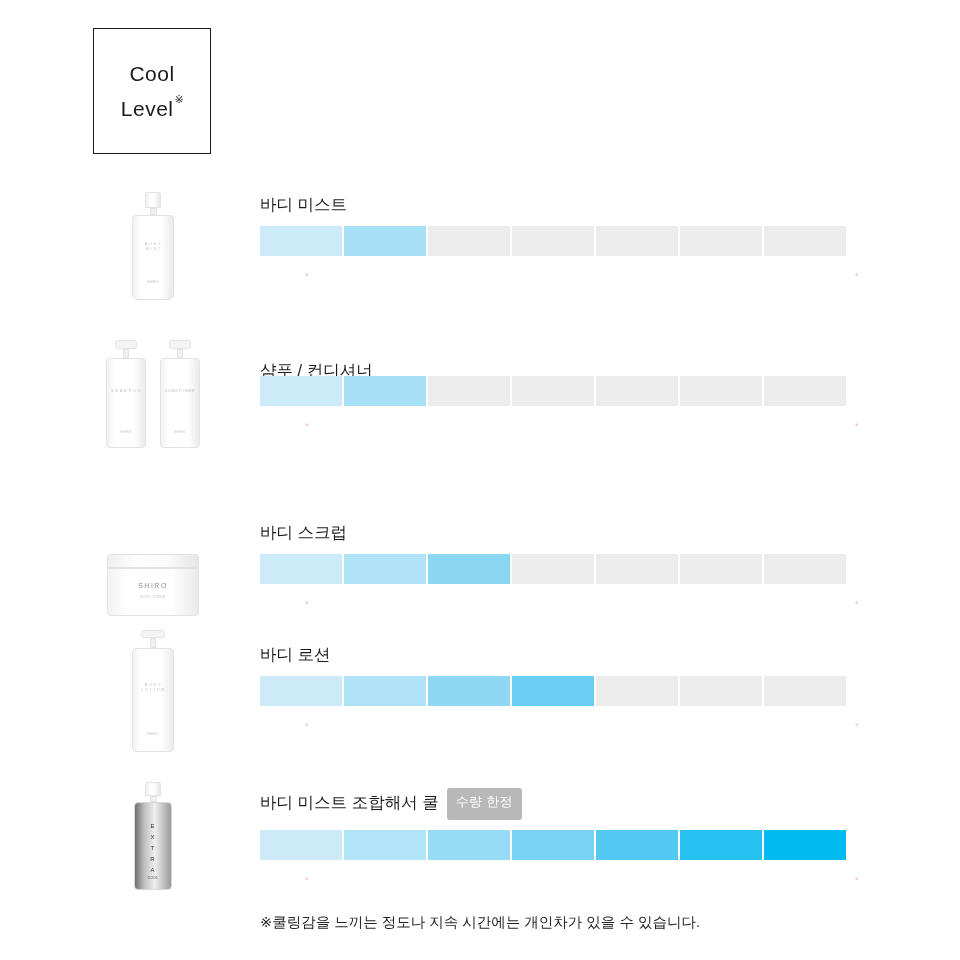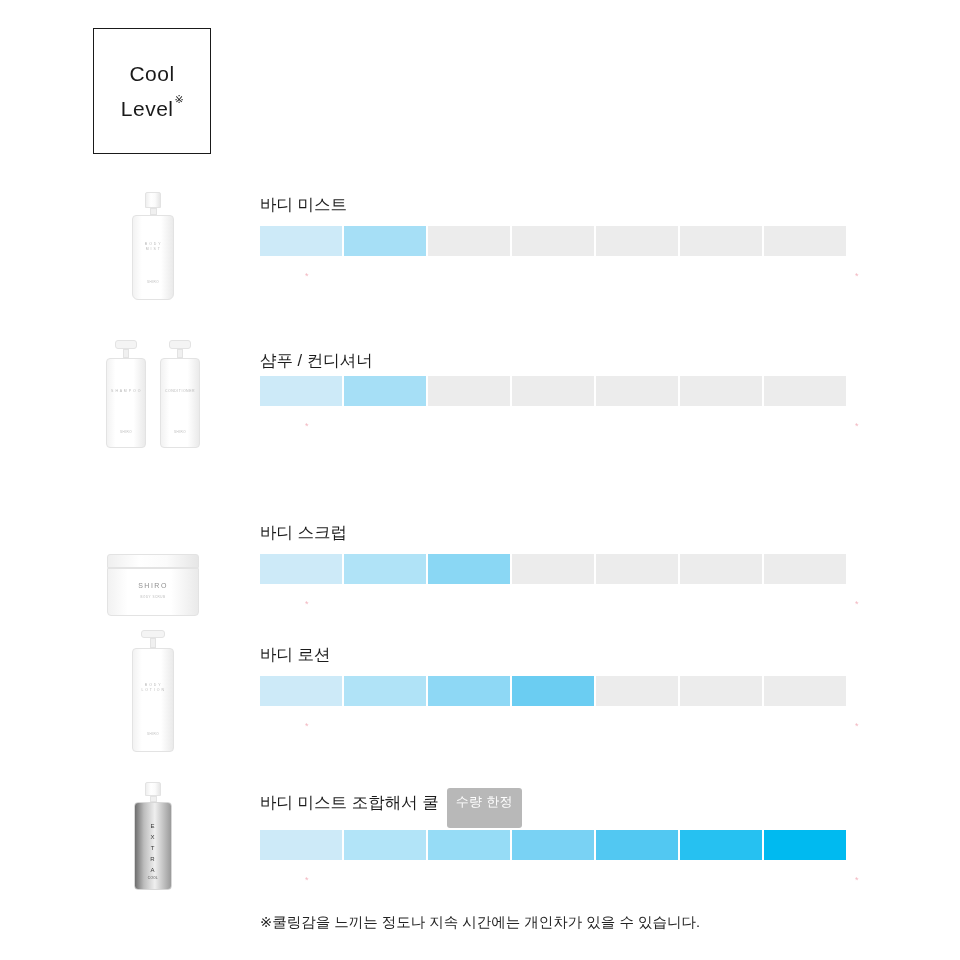--- a/index.html
+++ b/index.html
@@ -94,21 +94,21 @@
     color: #1c1c1c;
     line-height: 20px;
     white-space: nowrap;
   }
   .badge {
     display: inline-block;
     background: #b8b8b8;
     color: #ffffff;
     font-size: 13px;
     line-height: 13px;
-    padding: 7px 9px 20px 9px;
+    padding: 7px 9px 12px 9px;
     border-radius: 3px;
     margin-left: 8px;
     position: relative;
     top: -2px;
     letter-spacing: 0.3px;
   }
 
   .meter {
     position: absolute;
     left: 260px;
@@ -225,21 +225,21 @@
       <div class="prod" style="width:40px;height:110px;">
         <div style="width:22px;height:9px;background:#f4f4f4;border:1px solid #e3e3e3;box-sizing:border-box;border-radius:3px;margin:0 0 0 9px;"></div>
         <div style="width:6px;height:9px;background:#f0f0f0;border:1px solid #e3e3e3;box-sizing:border-box;margin-left:17px;"></div>
         <div class="bottle" style="width:40px;height:90px;border-radius:4px;position:relative;">
           <div class="prod-text" style="position:absolute;top:30px;left:0;width:100%;">CONDITIONER</div>
           <div class="prod-text small" style="position:absolute;bottom:12px;left:0;width:100%;">SHIRO</div>
         </div>
       </div>
     </div>
   </div>
-  <div class="row-label" style="top:20px;">
+  <div class="row-label" style="top:30px;">
     <span>샴푸 / 컨디셔너</span>
   </div>
   <div class="meter" style="top:46px;">
     <div class="seg" style="background:#cdeaf8;"></div>
     <div class="seg" style="background:#a6dff6;"></div>
     <div class="seg"></div>
     <div class="seg"></div>
     <div class="seg"></div>
     <div class="seg"></div>
     <div class="seg"></div>

